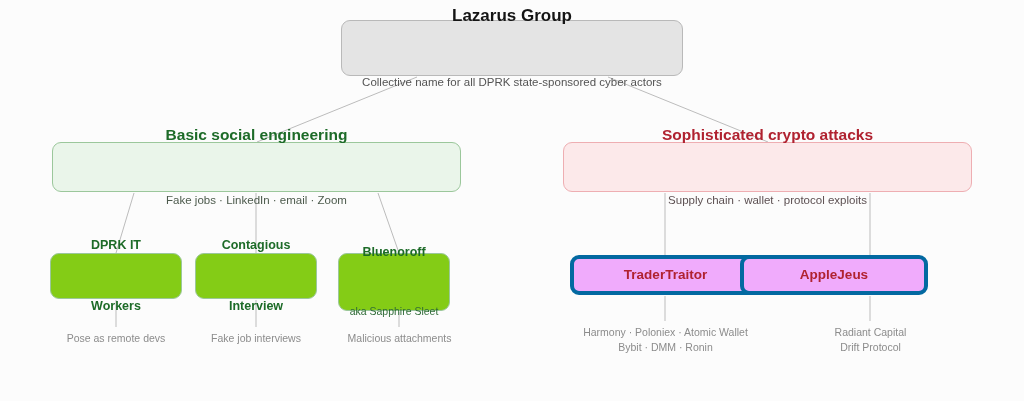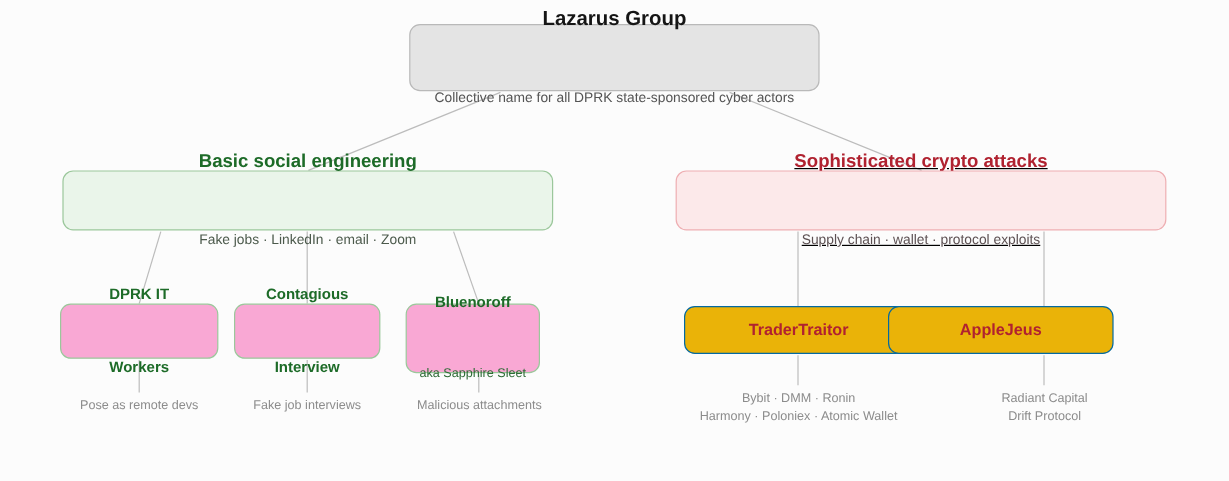--- a/index.html
+++ b/index.html
@@ -84,48 +84,47 @@
   }
   .node.branch.green .node-sub {
     font-size: 11.5px;
     color: #4c5a4c;
   }
   
   .node.branch.red {
     left: 563px;
     background: #fce9ea;
     border: 1px solid #eeaeb2;
-    text-decoration: underline;
   }
   .node.branch.red .node-title {
     font-size: 15.5px;
     color: #b02230;
     margin-bottom: 3px;
   }
   .node.branch.red .node-sub {
     font-size: 11.5px;
     color: #5c5052;
   }
 
   
   .node.leaf {
-    background: #f9a8d4;
+    background: #84cc16;
     border: 1px solid #9bc79b;
   }
   .node.leaf .node-title {
     font-size: 12.5px;
     color: #1d6b28;
   }
   .node.leaf .node-sub {
     font-size: 10.5px;
     color: #2f6b37;
   }
   .node.leaf.red {
-    background: #eab308;
-    border: 1px solid #0369a1;
+    background: #f0abfc;
+    border: 4px solid #0369a1;
   }
   .node.leaf.red .node-title {
     font-size: 13.5px;
     color: #b02230;
   }
 
   .node.leaf.l1 { left: 50px;  top: 253px; width: 132px; height: 46px; }
   .node.leaf.l2 { left: 195px; top: 253px; width: 122px; height: 46px; }
   .node.leaf.l3 { left: 338px; top: 253px; width: 112px; height: 58px; text-align: center; }
   .node.leaf.r1 { left: 570px; top: 255px; width: 191px; height: 40px; }
@@ -208,22 +207,22 @@
 
   <div class="node leaf red r2">
     <div class="node-title">AppleJeus</div>
   </div>
 
   <div class="caption c1">Pose as remote devs</div>
   <div class="caption c2">Fake job interviews</div>
   <div class="caption c3">Malicious attachments</div>
 
   <div class="caption c4">
+    <div>Harmony · Poloniex · Atomic Wallet</div>
     <div>Bybit · DMM · Ronin</div>
-    <div>Harmony · Poloniex · Atomic Wallet</div>
   </div>
 
   <div class="caption c5">
     <div>Radiant Capital</div>
     <div>Drift Protocol</div>
   </div>
 
 </div>
 
 </body></html>

